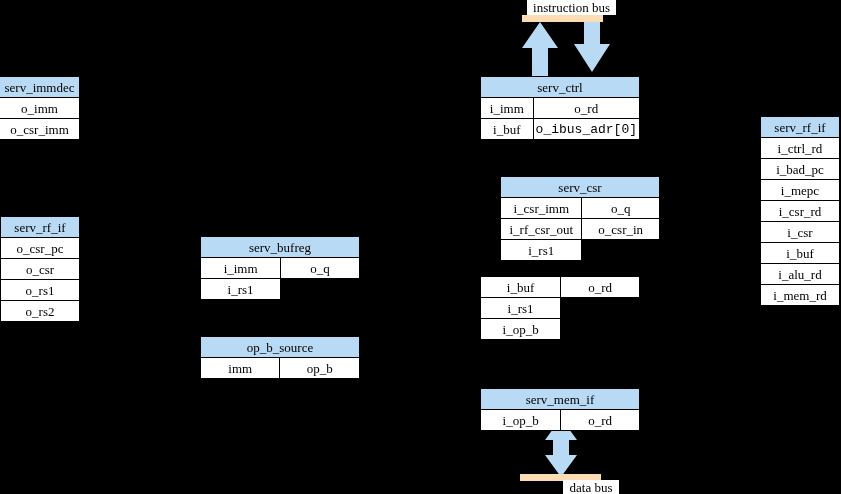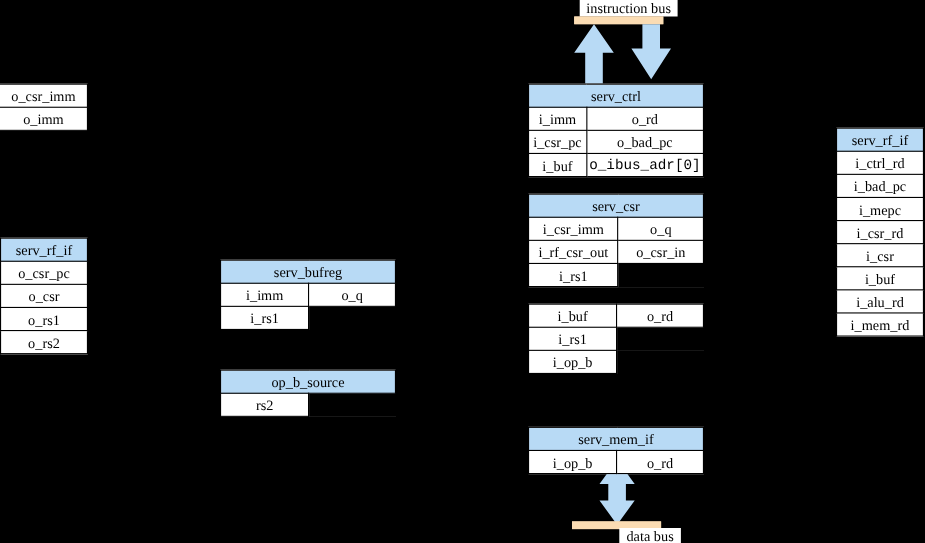--- a/index.html
+++ b/index.html
@@ -101,25 +101,28 @@
   <g>
     <polygon points="561,418 577,440 569,440 569,455 577,455 561,477 545,455 553,455 553,440 545,440" fill="#b8daf5" stroke="#000000" stroke-width="0"></polygon>
   </g>
 </svg>
 
 <div class="busbar" style="left:520px; top:474px; width:81px; height:7px;"></div>
 <div class="buslabel" style="left:533px; top:480px; width:56px; height:14px; text-align:center;margin-left:30px;">data bus</div>
 
 <table class="module" style="left:-1px; top:76px; width:81px;">
   <tbody>
+      <tr>
+        <td class="hdr" colspan="2">serv_immdec</td>
+      </tr>
+  <tr>
+        <td class="cell" colspan="2">o_imm</td>
+      </tr>
   <tr>
         <td class="cell" colspan="2">o_csr_imm</td>
-      </tr>
-  <tr>
-        <td class="cell" colspan="2">o_imm</td>
       </tr>
 </tbody>
   </table>
 
 <table class="module" style="left:0px; top:216px; width:80px;">
   <tbody>
       <tr>
         <td class="hdr">serv_rf_if</td>
       </tr>
   <tr>
@@ -152,47 +155,43 @@
   </tr>
 </tbody>
   </table>
 
 <table class="module" style="left:200px; top:336px; width:160px;">
   <tbody>
       <tr>
         <td class="hdr" colspan="2">op_b_source</td>
       </tr>
   <tr>
-    <td class="cell" style="width:80px">rs2</td>
-    <td class="cell empty" style="width:80px"></td>
+    <td class="cell" style="width:80px">imm</td>
+    <td class="cell" style="width:80px">op_b</td>
   </tr>
 </tbody>
   </table>
 
 <table class="module" style="left:480px; top:76px; width:160px;">
   <tbody>
       <tr>
         <td class="hdr" colspan="2">serv_ctrl</td>
       </tr>
   <tr>
     <td class="cell" style="width:80px">i_imm</td>
     <td class="cell" style="width:80px">o_rd</td>
   </tr>
   <tr>
-    <td class="cell" style="width:80px">i_csr_pc</td>
-    <td class="cell" style="width:80px">o_bad_pc</td>
-  </tr>
-  <tr>
     <td class="cell" style="width:80px">i_buf</td>
     <td class="cell overflow" style="width:80px">o_ibus_adr[0]</td>
   </tr>
 </tbody>
   </table>
 
-<table class="module" style="left:480px; top:176px; width:160px;">
+<table class="module" style="left:500px; top:176px; width:160px;">
   <tbody>
       <tr>
         <td class="hdr" colspan="2">serv_csr</td>
       </tr>
   <tr>
     <td class="cell" style="width:80px">i_csr_imm</td>
     <td class="cell" style="width:80px">o_q</td>
   </tr>
   <tr>
     <td class="cell" style="width:80px">i_rf_csr_out</td>

